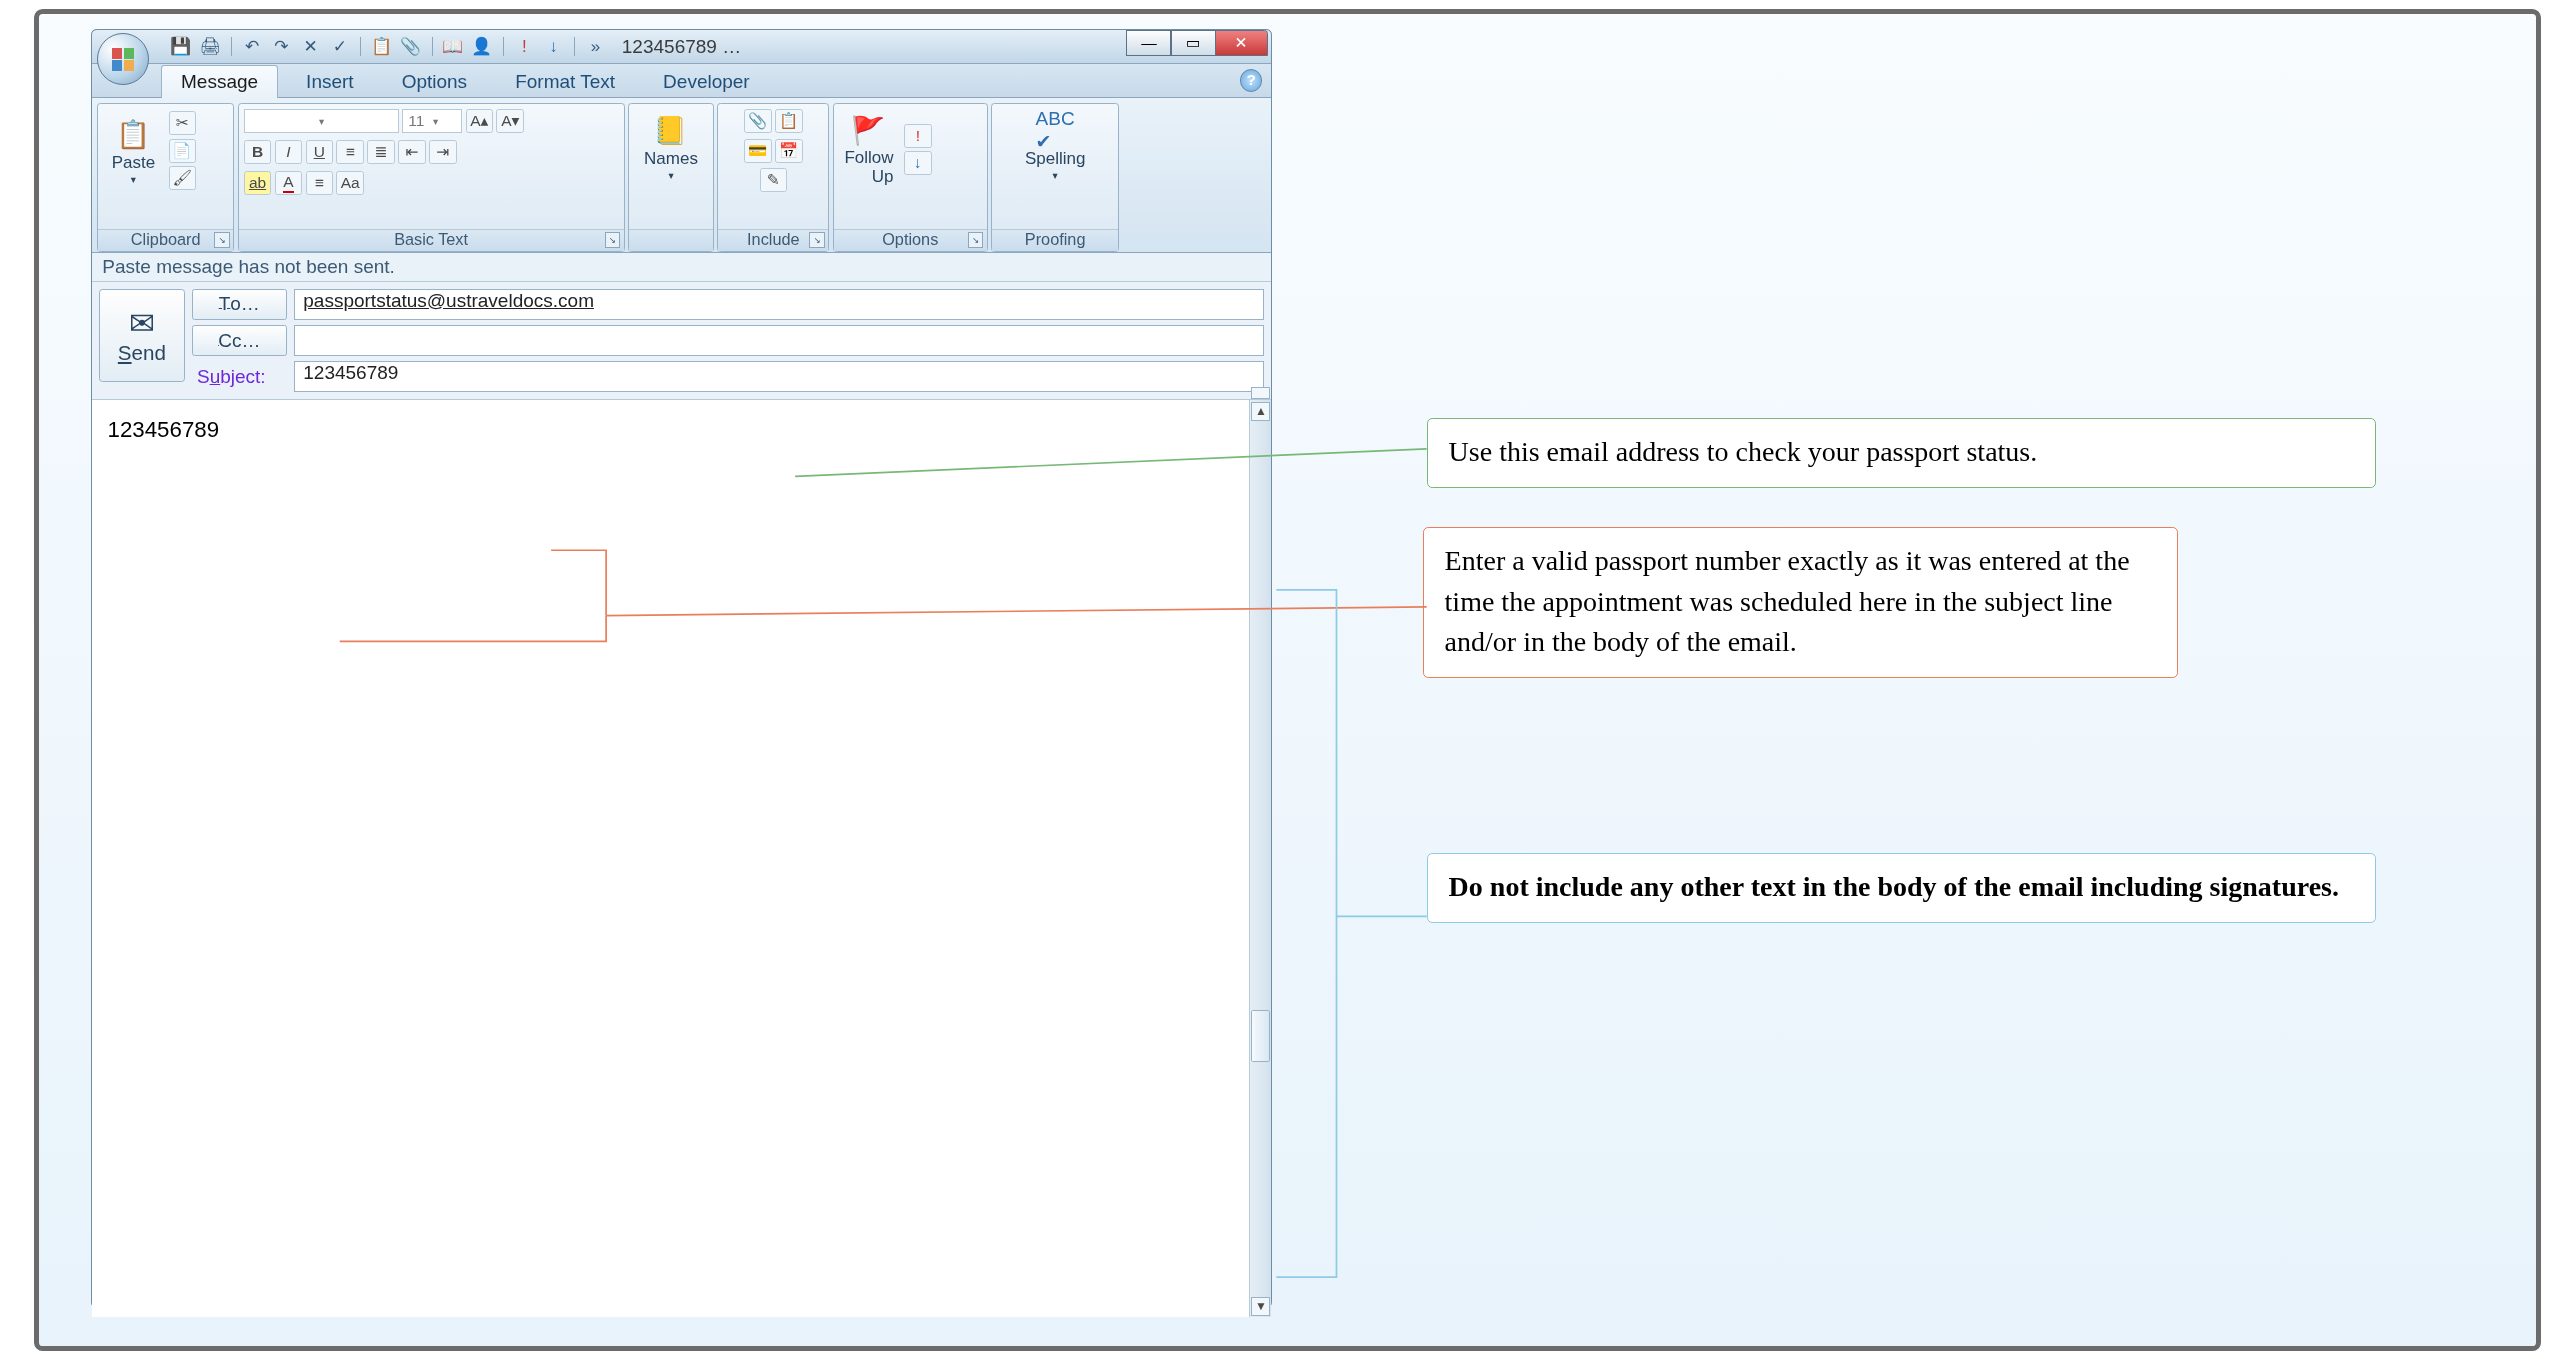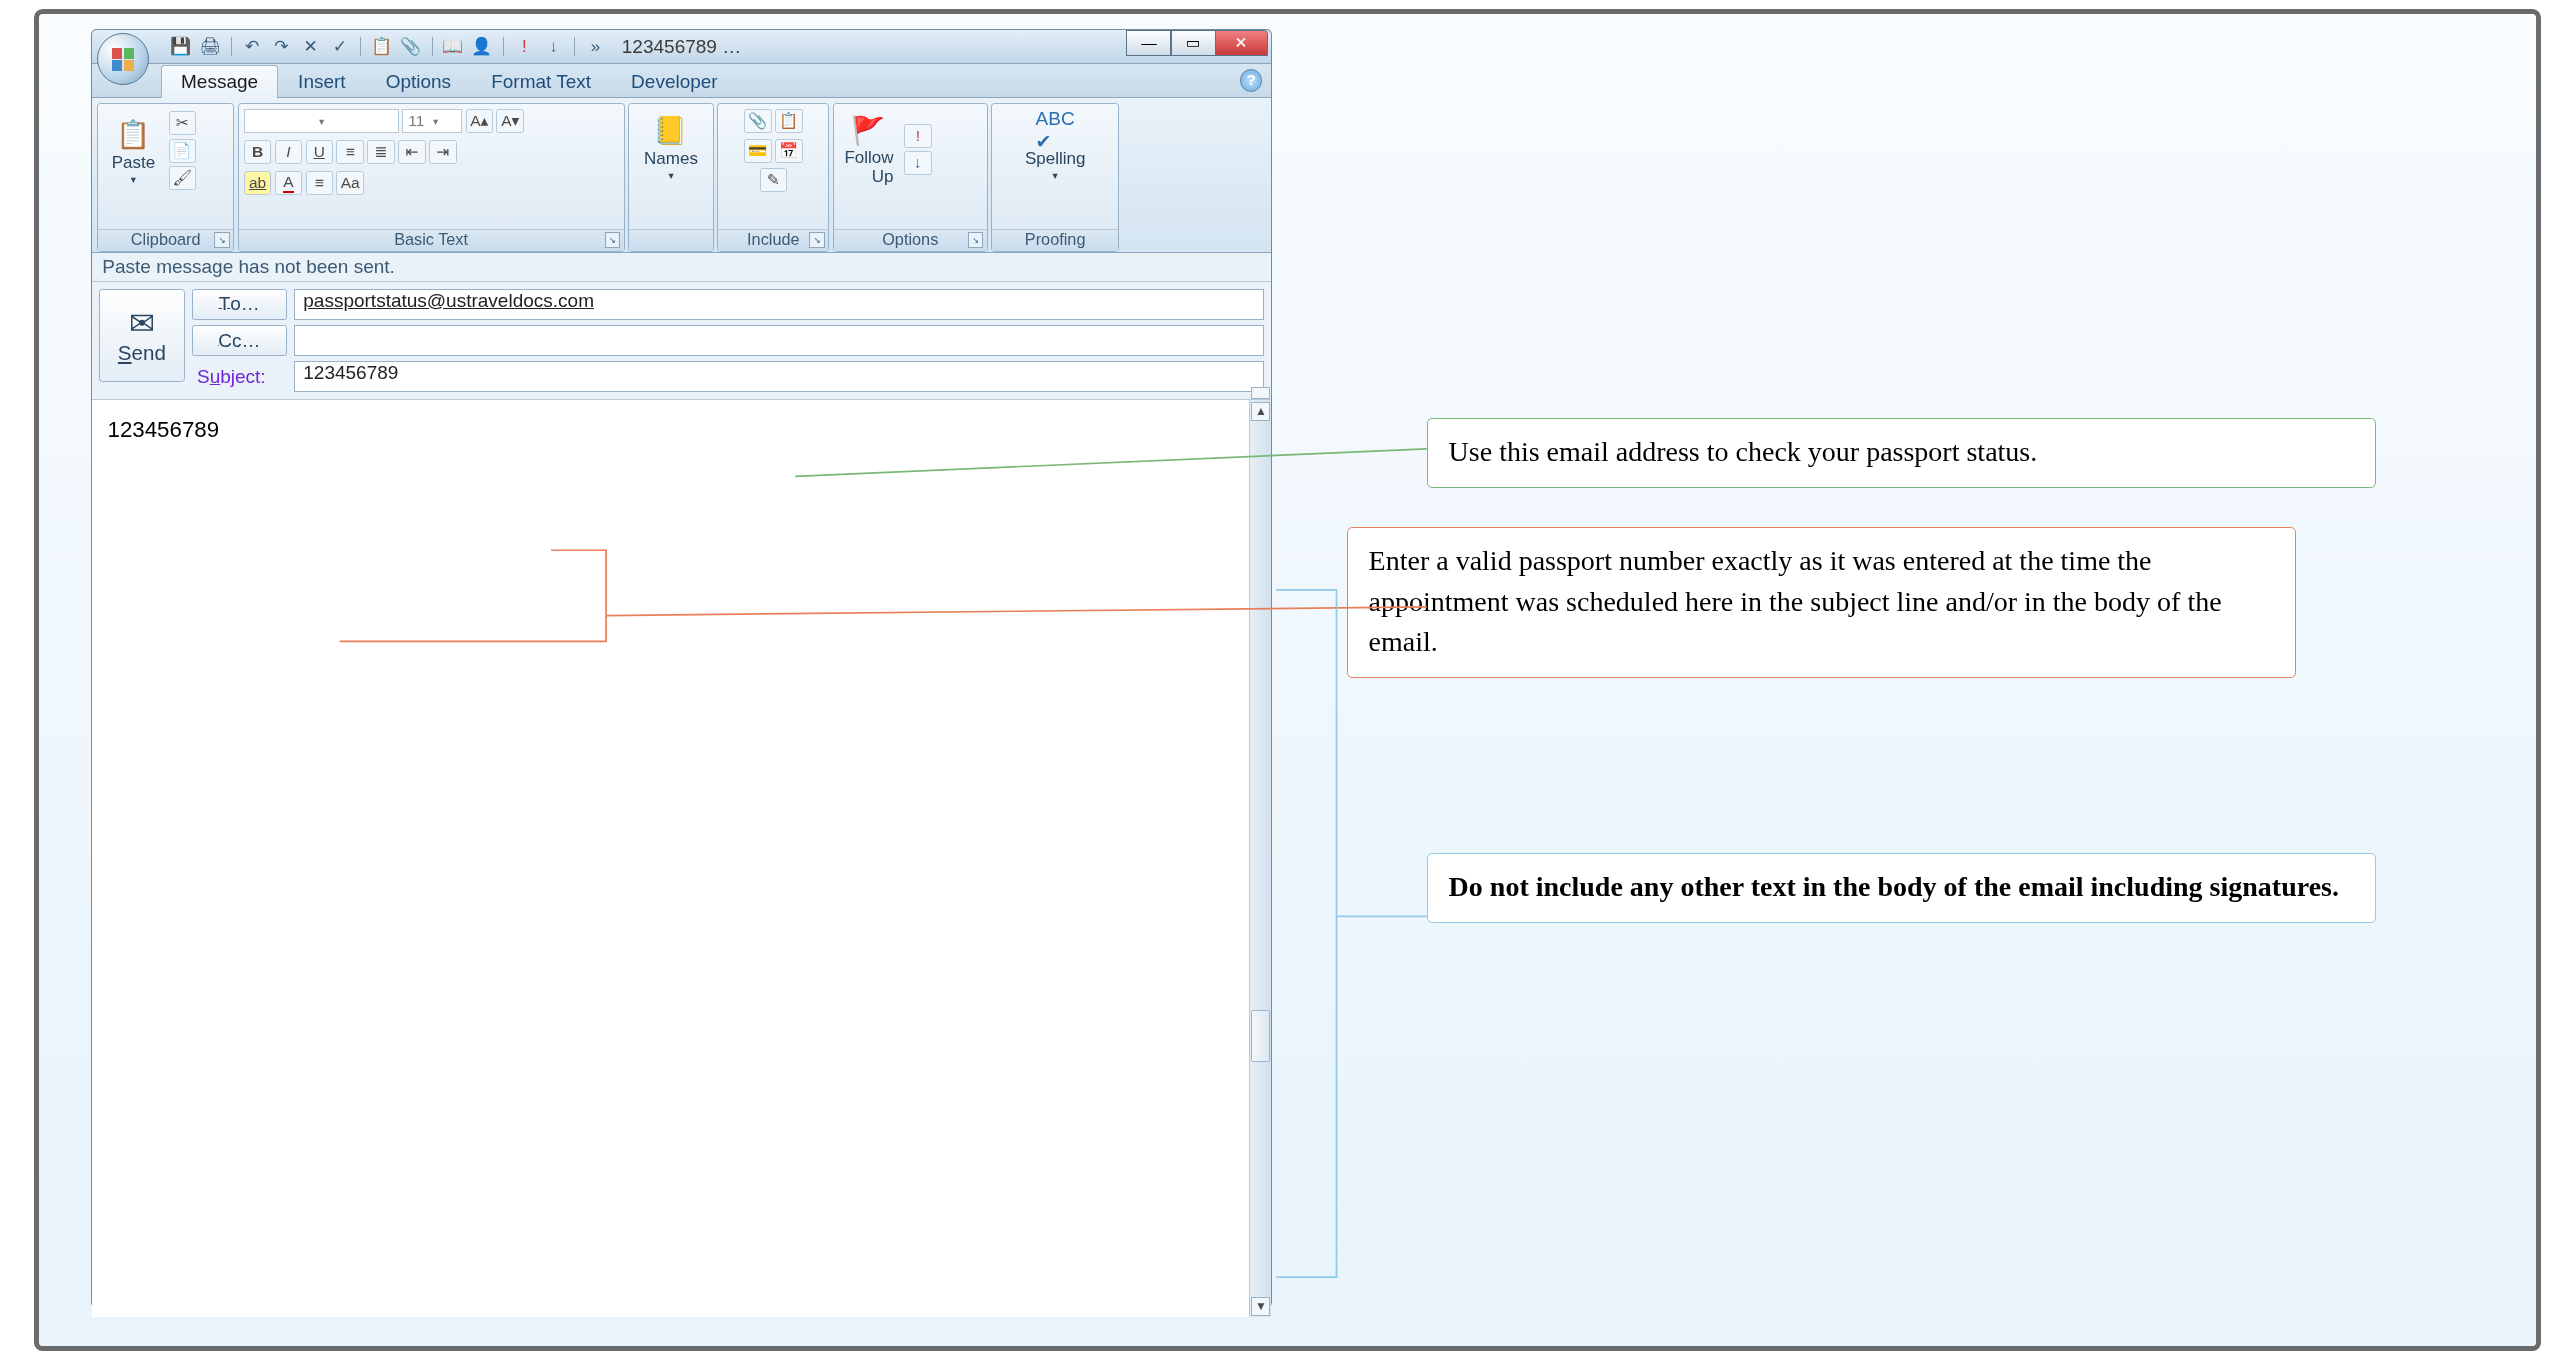--- a/index.html
+++ b/index.html
@@ -104,21 +104,21 @@
   }
 
   
   .ribbon-tabs {
     height: 34px;
     background: linear-gradient(to bottom,#d7e6f2,#c7d9e9);
     display:flex;
     align-items:flex-end;
     padding-left: 69px;
     border-bottom: 0.9px solid #8ba6bd;
-    gap: 0;
+    gap: 8px;
     position: relative;
   }
   .rtab {
     padding: 5.2px 19px;
     font-size: 19px;
     color: #1f4e79;
     border: 0.9px solid transparent;
     border-bottom: none;
     border-radius: 3.4px 3.4px 0 0;
     position: relative;
@@ -515,21 +515,21 @@
         <div class="scroll-btn bot">▼</div>
       </div>
     </div>
 
   </div>
 
   <div class="callout green" style="left:1388px; top:404px; width:949px;">
     <span>Use this email address to check your passport status.</span>
   </div>
 
-  <div class="callout orange" style="left:1308px; top:513px; width:949px;">
+  <div class="callout orange" style="left:1384px; top:513px; width:755px;">
     <span>Enter a valid passport number exactly as it was entered at the time the appointment was scheduled here in the subject line and/or in the body of the email.</span>
   </div>
 
   <div class="callout blue" style="left:1388px; top:839px; width:949px;">
     <b>Do not include any other text in the body of the email including signatures.</b>
   </div>
 
   <svg class="connectors" viewBox="0 0 2906 1550" width="2497" height="1332">
 
     <line x1="880" y1="538" x2="1615" y2="506" stroke="#77b877" stroke-width="2"></line>

